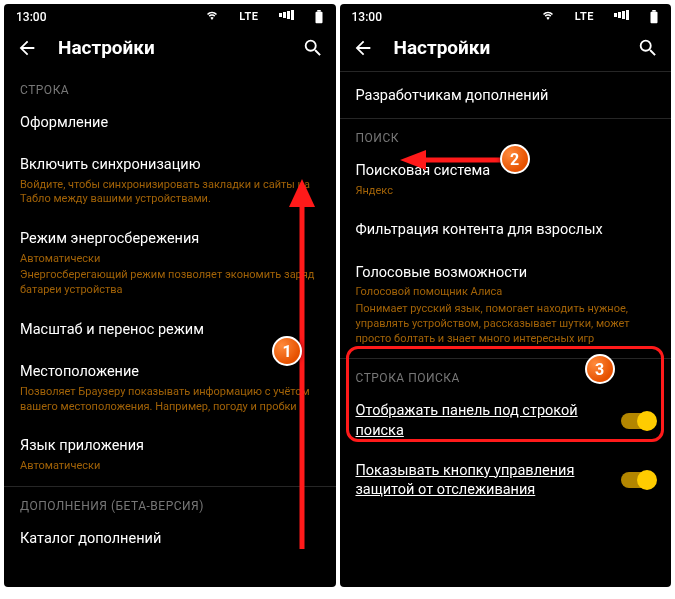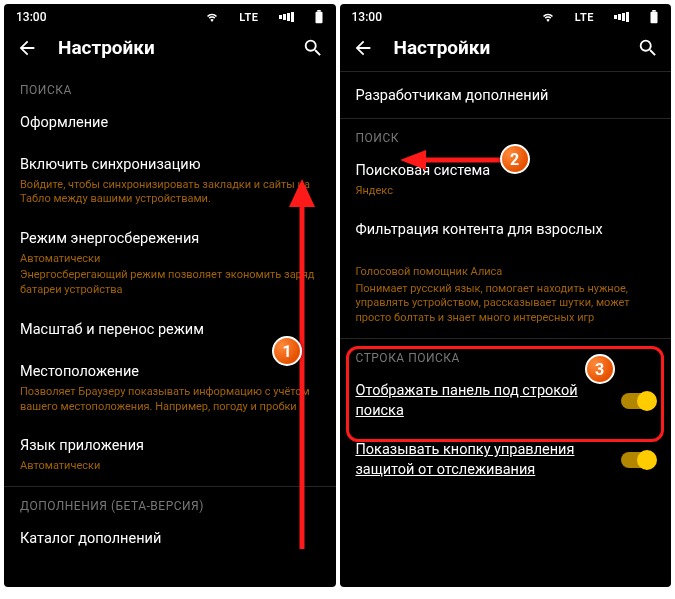--- a/index.html
+++ b/index.html
@@ -29,21 +29,21 @@
   .status-bar {
     display: flex;
     justify-content: space-between;
     align-items: center;
     padding: 4px 12px 0 12px;
     font-size: 12px;
     font-weight: 500;
     color: #fff;
     height: 22px;
   }
-  .status-right { display: flex; align-items: center; gap: 20px; font-size: 11px; }
+  .status-right { display: flex; align-items: flex-start; gap: 20px; font-size: 11px; }
   .status-right span { display: inline-flex; align-items: center; }
   .status-right .lte { font-weight: 600; letter-spacing: 0.5px; }
   .sigbar { display: inline-flex; align-items: flex-end; gap: 1px; }
   .sigbar i { width: 3px; background: #fff; display: inline-block; }
   .sigbar i:nth-child(1){height:4px}.sigbar i:nth-child(2){height:6px}
   .sigbar i:nth-child(3){height:8px}.sigbar i:nth-child(4){height:10px}
   .title-bar {
     display: flex;
     align-items: center;
     padding: 10px 12px 12px 12px;
@@ -135,21 +135,21 @@
           </svg>
       </span>
       <span class="title">Настройки</span>
       <span class="icon-btn">
         <svg width="22" height="22" viewBox="0 0 24 24">
             <path fill="#fff" d="M15.5 14h-.79l-.28-.27A6.471 6.471 0 0016 9.5 6.5 6.5 0 109.5 16c1.61 0 3.09-.59 4.23-1.57l.27.28v.79l5 5L20.5 19l-5-5zm-6 0C7 14 5 12 5 9.5S7 5 9.5 5 14 7 14 9.5 12 14 9.5 14z"></path>
           </svg>
       </span>
     </div>
 
-    <div class="section-header first">ПОИСКА</div>
+    <div class="section-header first">СТРОКА</div>
 
     <div class="item">
       <div class="item-title">Оформление</div>
     </div>
     <div class="item">
       <div class="item-title">Включить синхронизацию</div>
       <div class="item-sub">Войдите, чтобы синхронизировать закладки и сайты на Табло между вашими устройствами.</div>
     </div>
     <div class="item">
       <div class="item-title">Режим энергосбережения</div>
@@ -230,20 +230,21 @@
     <div class="section-header">ПОИСК</div>
 
     <div class="item">
       <div class="item-title">Поисковая система</div>
       <div class="item-sub">Яндекс</div>
     </div>
     <div class="item">
       <div class="item-title">Фильтрация контента для взрослых</div>
     </div>
     <div class="item">
+      <div class="item-title">Голосовые возможности</div>
       <div class="item-sub">Голосовой помощник Алиса</div>
       <div class="item-sub">Понимает русский язык, помогает находить нужное, управлять устройством, рассказывает шутки, может просто болтать и знает много интересных игр</div>
     </div>
 
     <div class="section-header">СТРОКА ПОИСКА</div>
 
     <div class="toggle-row">
       <div class="tlabel">Отображать панель под строкой поиска</div>
       <div class="toggle"></div>
     </div>

